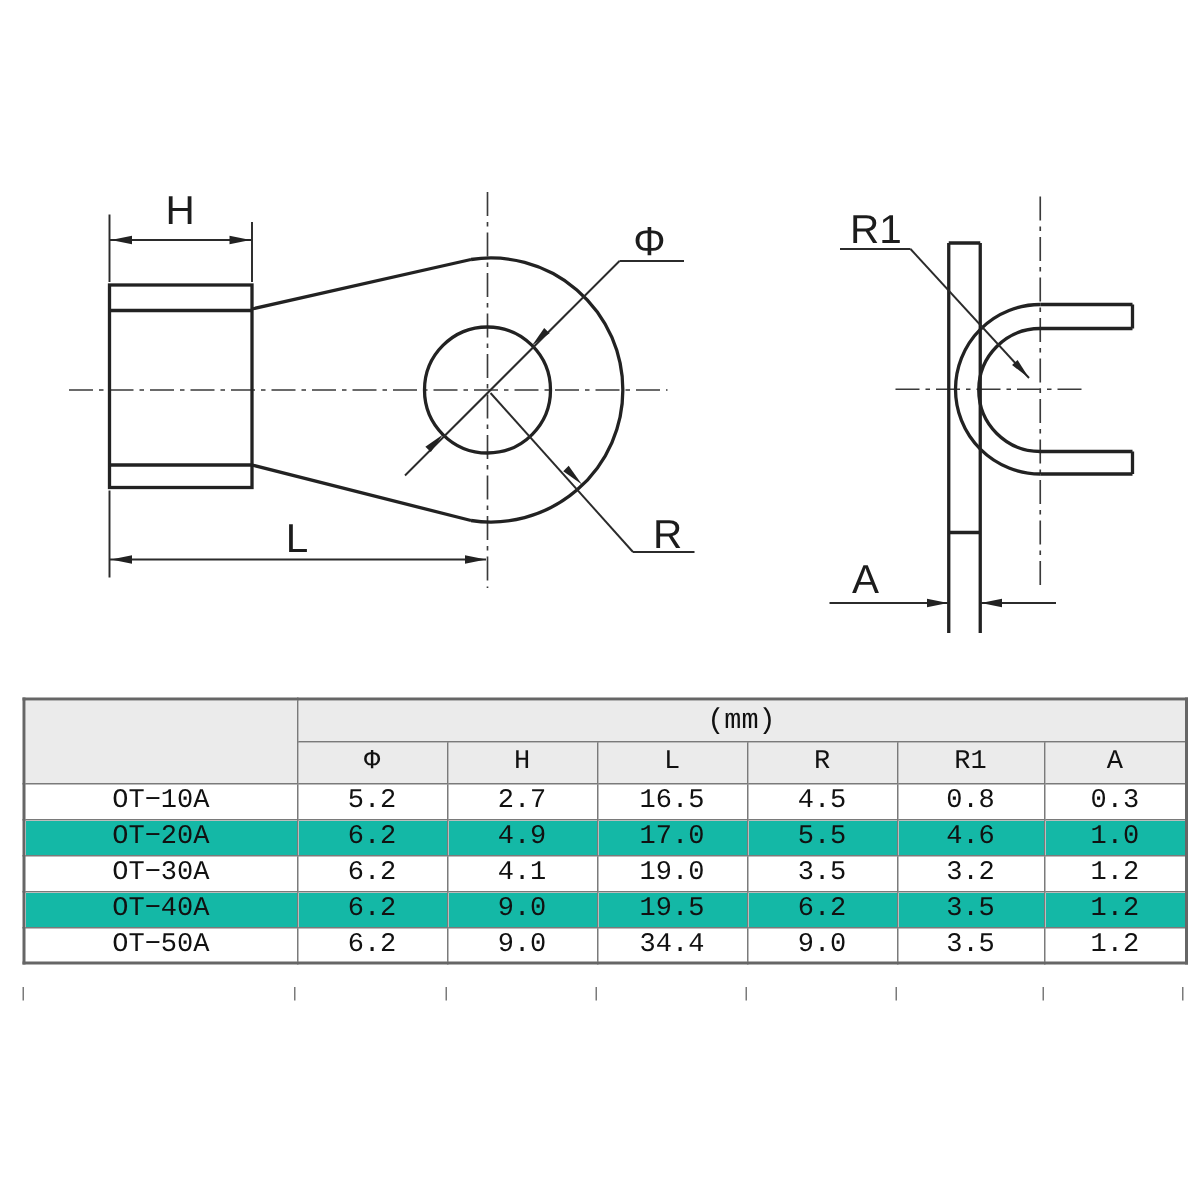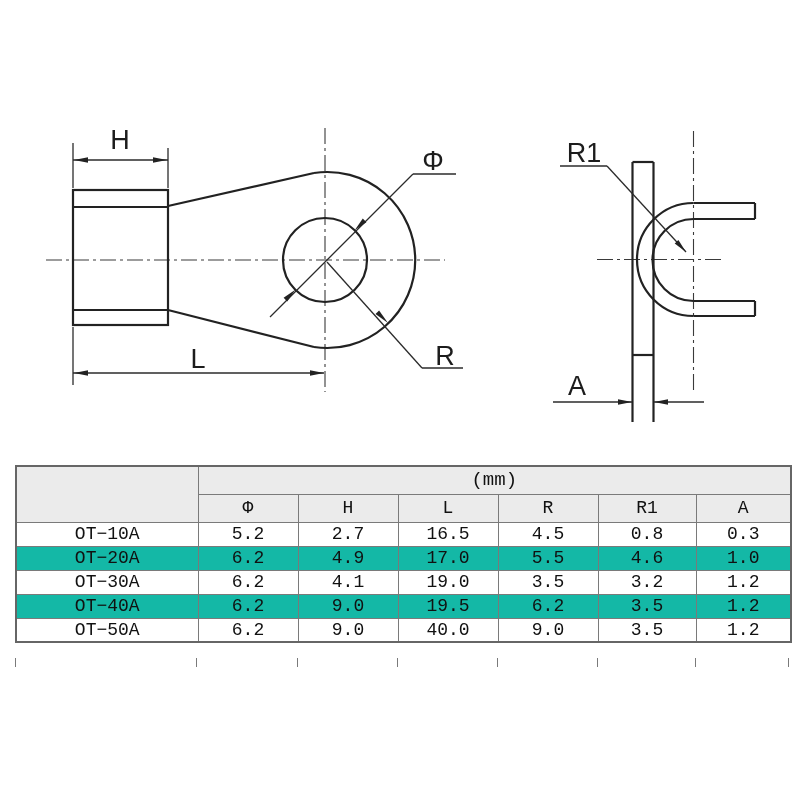--- a/index.html
+++ b/index.html
@@ -169,21 +169,21 @@
         <td>9.0</td>
         <td>19.5</td>
         <td>6.2</td>
         <td>3.5</td>
         <td>1.2</td>
       </tr>
       <tr class="data">
         <td>OT−50A</td>
         <td>6.2</td>
         <td>9.0</td>
-        <td>40.0</td>
+        <td>34.4</td>
         <td>9.0</td>
         <td>3.5</td>
         <td>1.2</td>
       </tr>
     </tbody>
   </table>
 
   
   <div>
     <span class="stub" style="left:15px"></span>

